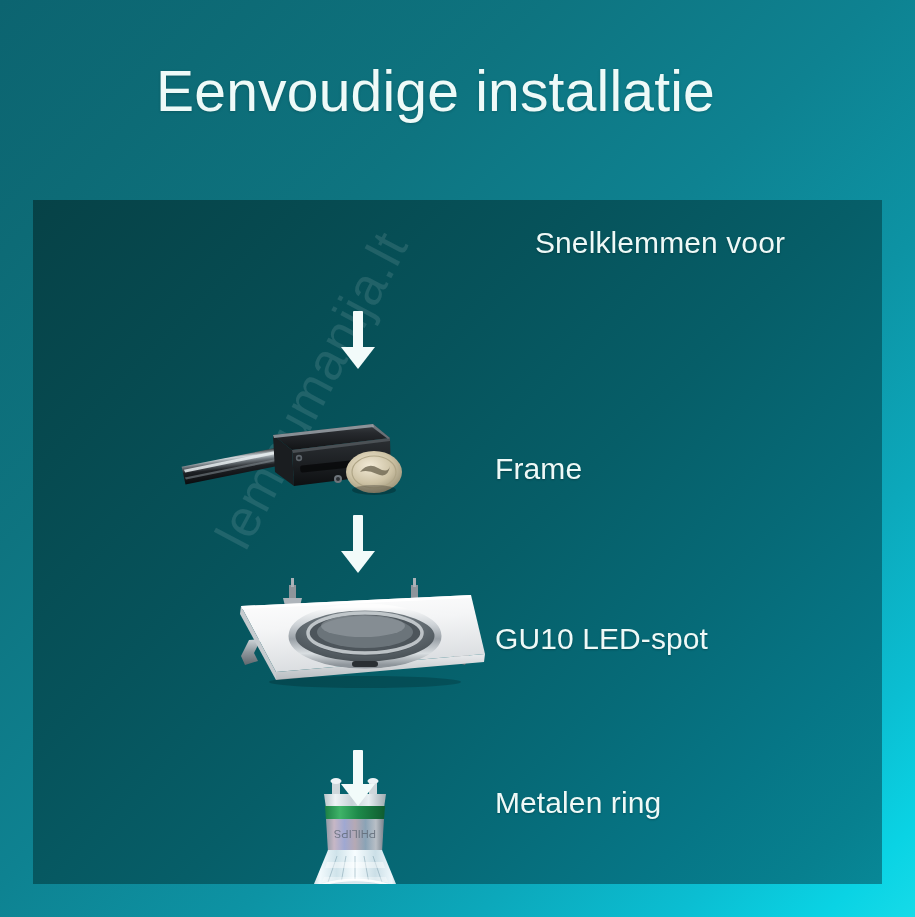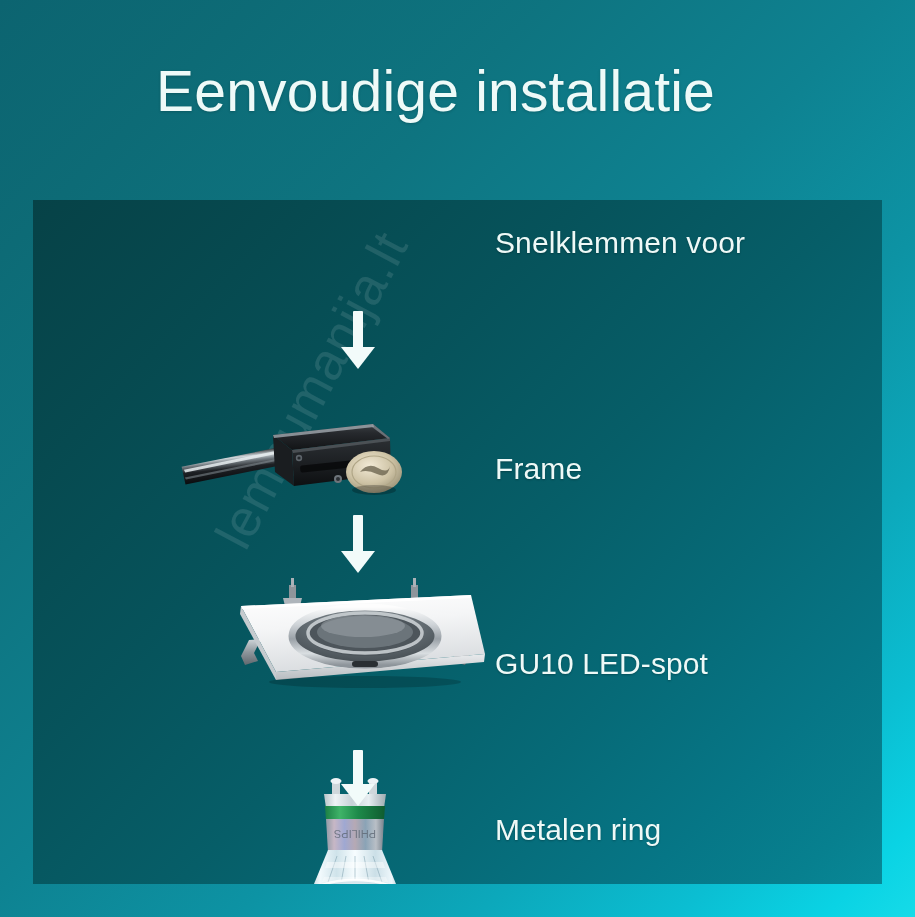--- a/index.html
+++ b/index.html
@@ -82,20 +82,21 @@
 
   
   .row-label {
     position: absolute;
     color: #eef9f7;
     font-size: 30px;
     font-weight: 400;
     line-height: 1.27;
     letter-spacing: 0.1px;
     text-shadow: 0 1px 2px rgba(0,0,0,0.25);
+    text-align: center;
   }
 
   
   .arrow {
     position: absolute;
     width: 34px;
   }
   .arrow .shaft {
     position: absolute;
     left: 12px;
@@ -347,23 +348,23 @@
 
         <ellipse cx="64" cy="119" rx="46" ry="17" fill="url(#gLens)"></ellipse>
         <ellipse cx="64" cy="119" rx="46" ry="17" fill="none" stroke="#ffffff" stroke-width="2.5" opacity="0.9"></ellipse>
         <ellipse cx="64" cy="119" rx="36" ry="12" fill="none" stroke="#b6ccd6" stroke-width="2"></ellipse>
         <ellipse cx="64" cy="119" rx="26" ry="8.5" fill="none" stroke="#c7dbe3" stroke-width="2"></ellipse>
         <ellipse cx="64" cy="119" rx="15" ry="5" fill="#eef8fc"></ellipse>
         <ellipse cx="58" cy="114" rx="8" ry="3" fill="#ffffff" opacity="0.8"></ellipse>
       </svg>
     </div>
 
-    <div class="row-label" style="left:462px; top:445px;">GU10 LED-spot</div>
+    <div class="row-label" style="left:462px; top:420px;">GU10 LED-spot</div>
 
     <div class="arrow" style="left:308px; top:550px; height:58px;">
       <div class="shaft" style="height:36px;"></div>
       <div class="head" style="top:34px;"></div>
     </div>
 
-    <div class="row-label" style="left:462px; top:611px;">Metalen ring</div>
+    <div class="row-label" style="left:462px; top:584px;">Metalen ring</div>
 
   </div>
 </div>
 
 </body></html>

